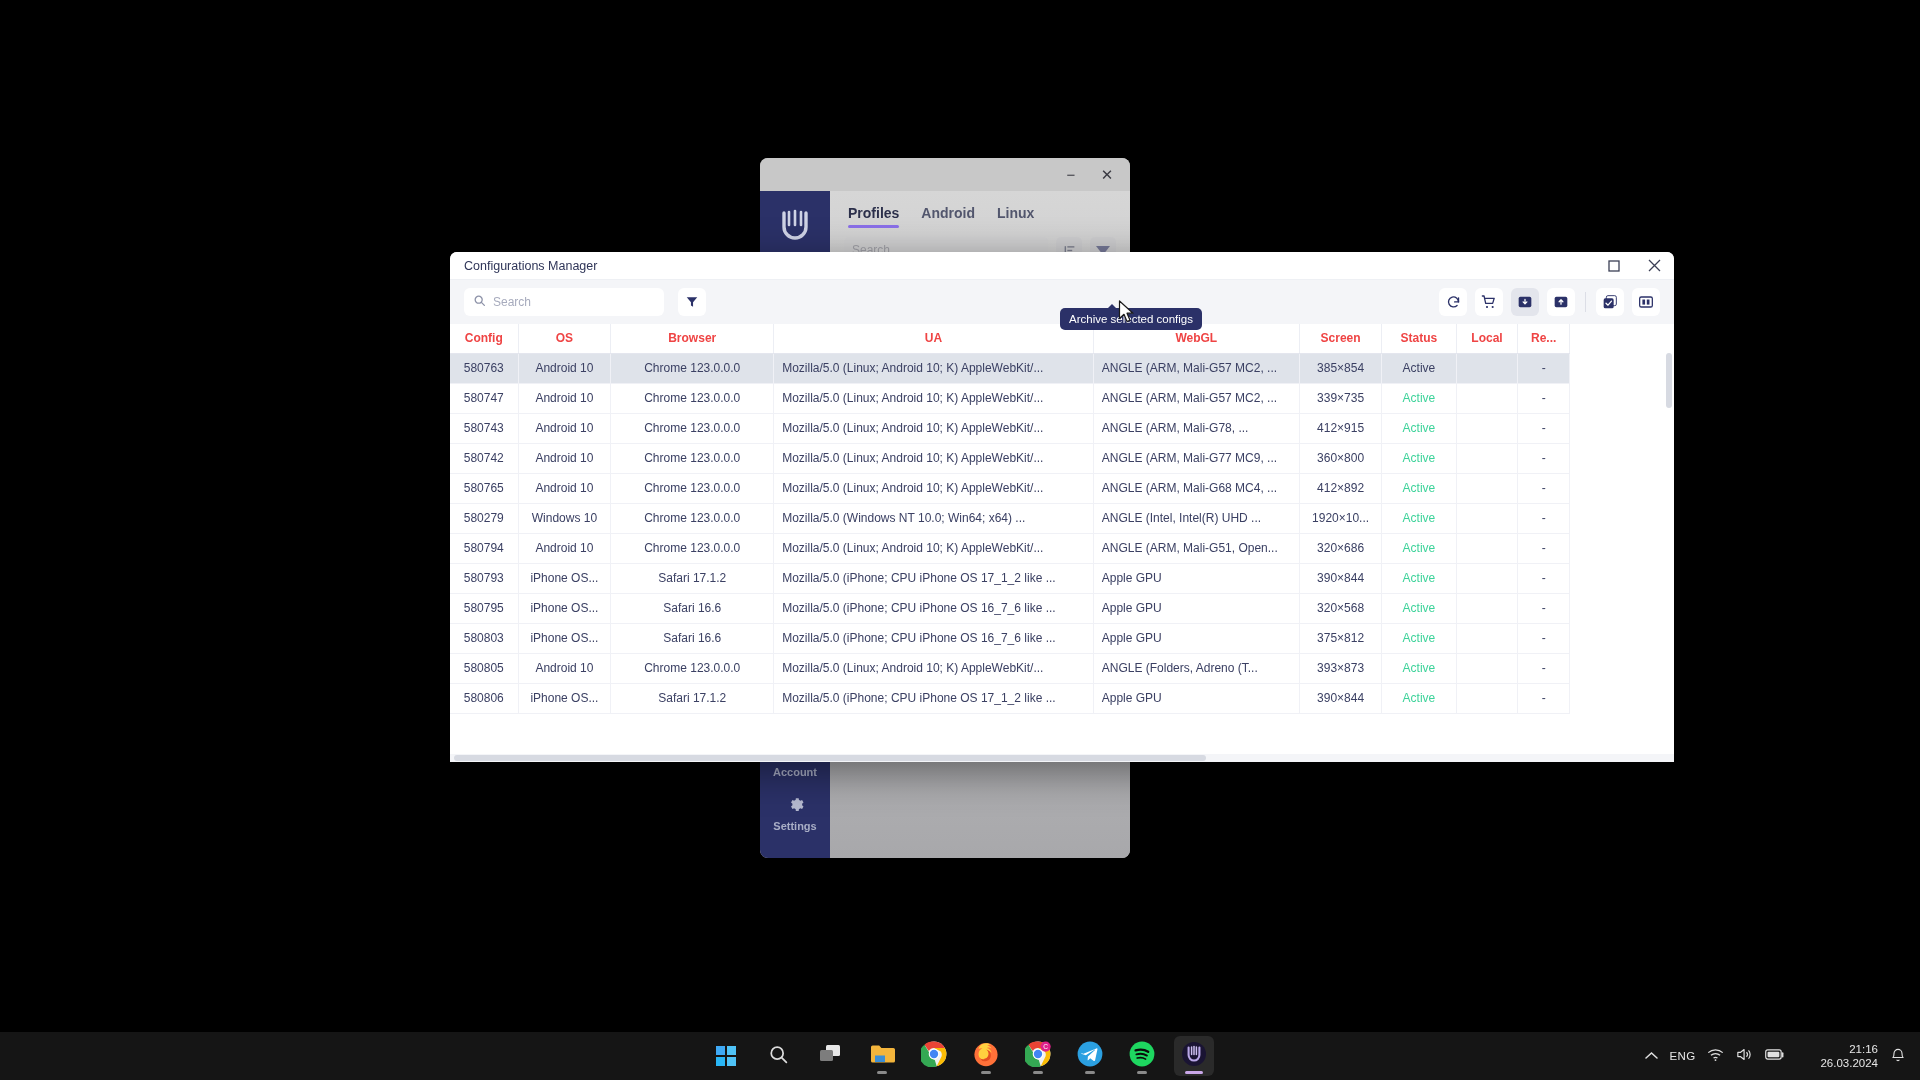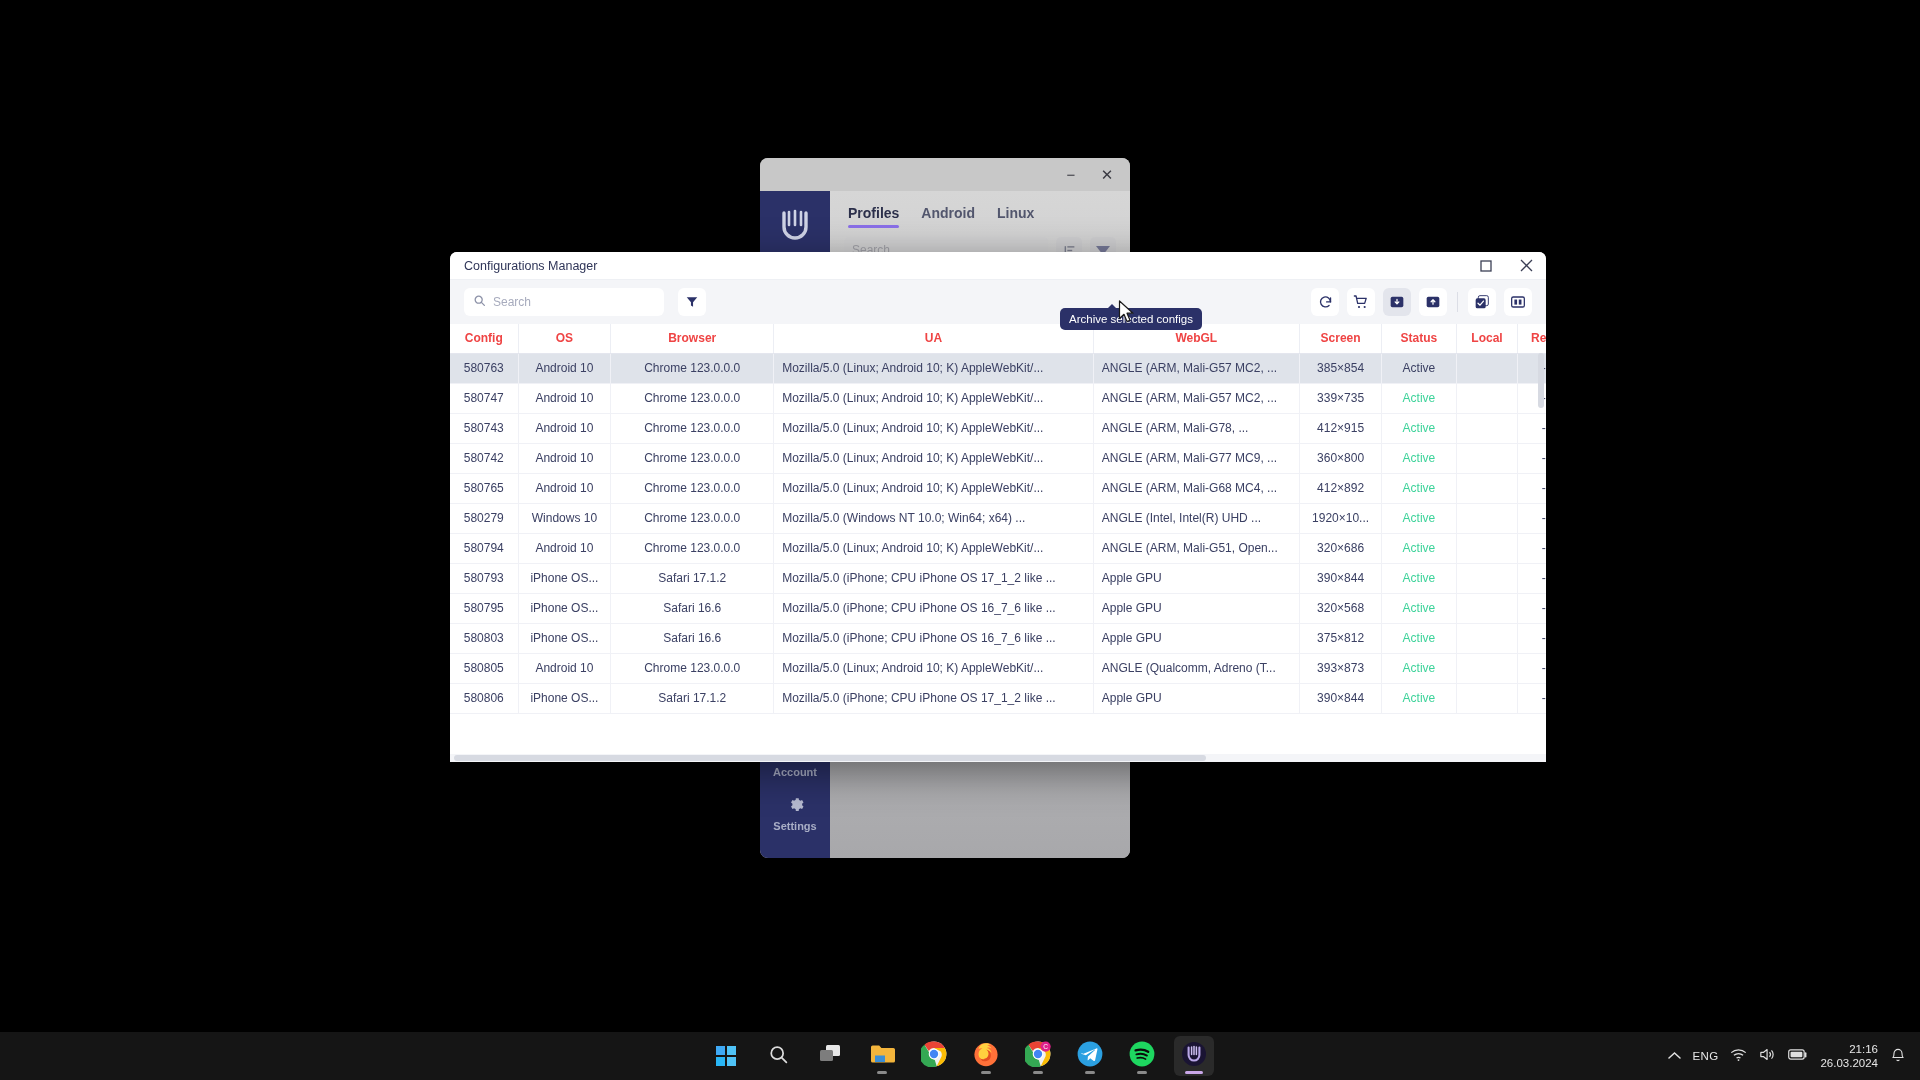--- a/index.html
+++ b/index.html
@@ -70,21 +70,21 @@
     font-size: 12px; color: #7a7a86;
     filter: blur(0.6px);
   }
   .bg-sq { width: 26px; height: 26px; background: #cbcbce; border-radius: 5px;
            display:flex; align-items:center; justify-content:center; }
 
   
   #cfg-window {
     position: absolute;
     left: 450px; top: 252px;
-    width: 1096px; height: 510px;
+    width: 1224px; height: 510px;
     background: #ffffff;
     border-radius: 7px;
     box-shadow: 0 10px 40px rgba(0,0,0,.45);
     overflow: visible;
     display: flex; flex-direction: column;
   }
   #cfg-titlebar {
     height: 28px; background: #ffffff;
     border-radius: 7px 7px 0 0;
     display: flex; align-items: center;
@@ -230,21 +230,21 @@
   .tb-app.pinned-active { background: #2a2a2a; }
   .tb-dot {
     position: absolute; bottom: 2px; left: 50%; transform: translateX(-50%);
     width: 10px; height: 3px; border-radius: 2px; background: #8a8a8a;
   }
   .tb-dot.accent { background: #c9a7e8; width: 18px; }
   #tb-right {
     margin-left: auto; display: flex; align-items: center; gap: 12px;
     padding-right: 14px; color: #e6e6e6; font-size: 12px;
   }
-  #tb-clock { text-align: right; line-height: 1.25; font-size: 11.5px; }
+  #tb-clock { text-align: right; line-height: 1.25; font-size: 11.5px; margin-left: 23px; }
   #tb-lang { font-size: 11.5px; letter-spacing: .3px; }
 </style>
 </head>
 <body>
 
 <div id="desktop">
 
   <div id="bg-window">
     <div id="bg-titlebar">
       <div class="bgwin-btn">−</div>
@@ -510,21 +510,21 @@
               <td class="c-screen">375×812</td>
               <td class="c-status"><span class="status-active">Active</span></td>
               <td class="c-local"></td>
               <td class="c-remote">-</td>
             </tr>
             <tr>
               <td class="c-config">580805</td>
               <td class="c-os">Android 10</td>
               <td class="c-browser">Chrome 123.0.0.0</td>
               <td class="c-ua">Mozilla/5.0 (Linux; Android 10; K) AppleWebKit/...</td>
-              <td class="c-webgl">ANGLE (Qualcomm, Adreno (T...</td>
+              <td class="c-webgl">ANGLE (Folders, Adreno (T...</td>
               <td class="c-screen">393×873</td>
               <td class="c-status"><span class="status-active">Active</span></td>
               <td class="c-local"></td>
               <td class="c-remote">-</td>
             </tr>
             <tr>
               <td class="c-config">580806</td>
               <td class="c-os">iPhone OS...</td>
               <td class="c-browser">Safari 17.1.2</td>
               <td class="c-ua">Mozilla/5.0 (iPhone; CPU iPhone OS 17_1_2 like ...</td>

